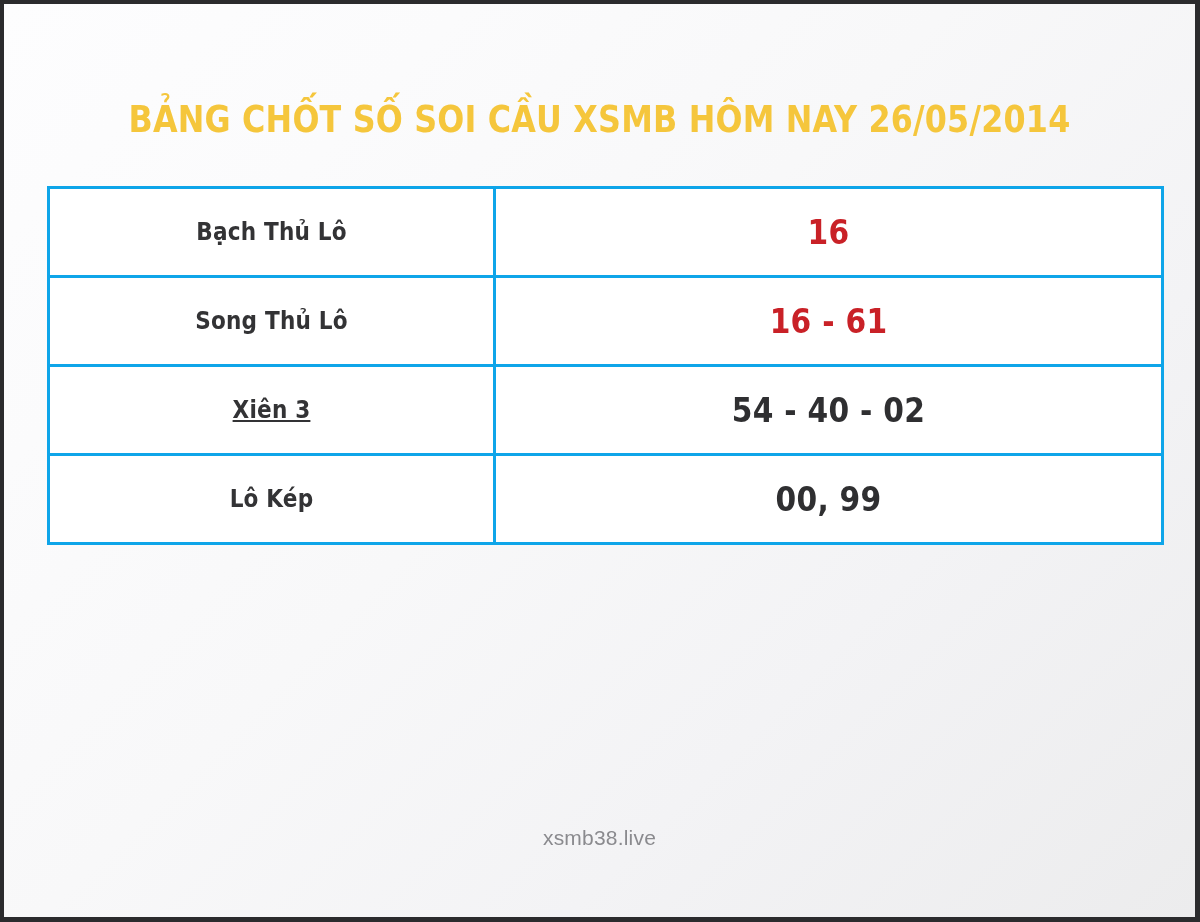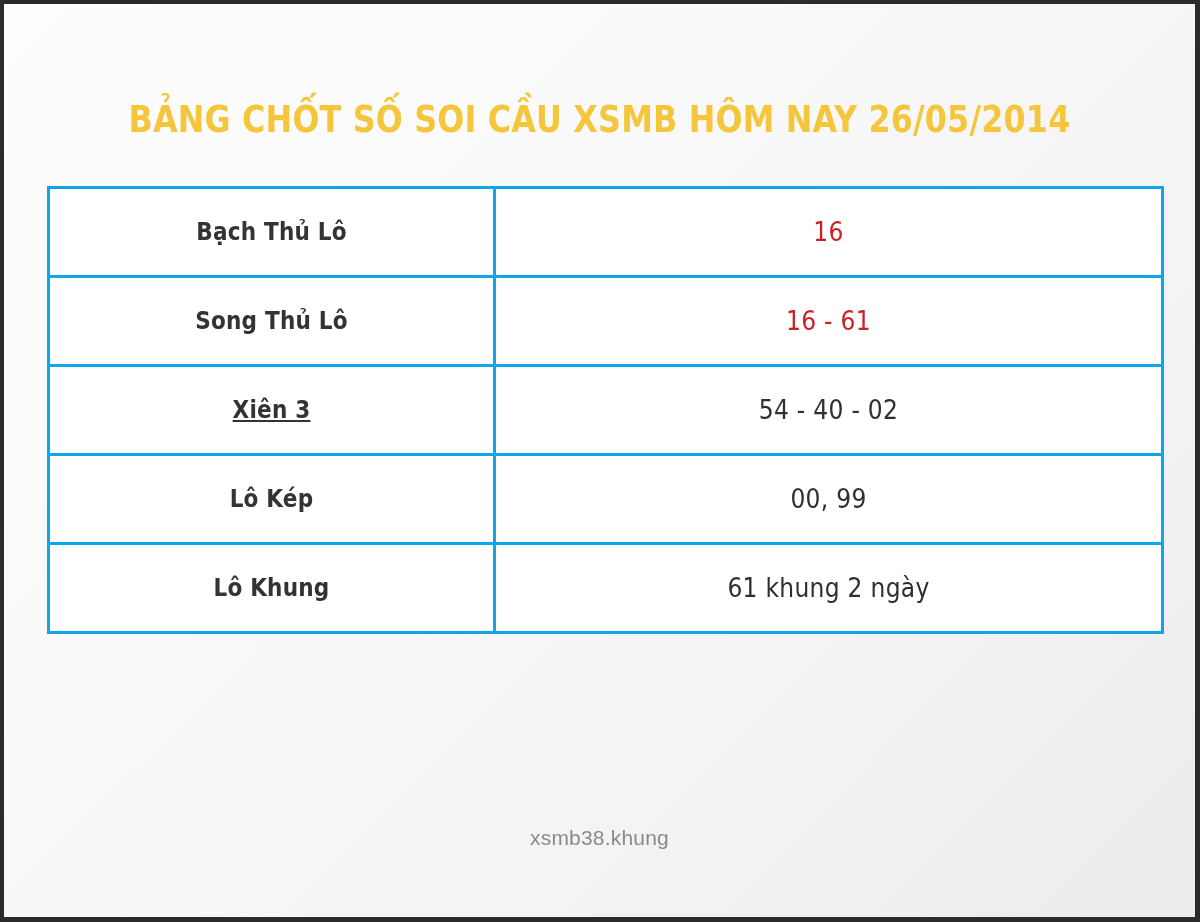--- a/index.html
+++ b/index.html
@@ -83,22 +83,22 @@
   .cell-label {
     font-family: "Liberation Sans Narrow", "DejaVu Sans Condensed", "Liberation Sans", sans-serif;
     font-weight: bold;
     font-size: 24px;
     color: #333335;
     letter-spacing: 0.2px;
   }
 
   .cell-value {
     font-family: "Liberation Sans Narrow", "DejaVu Sans Condensed", "Liberation Sans", sans-serif;
-    font-weight: normal;
-    font-size: 26px;
+    font-weight: bold;
+    font-size: 33px;
     letter-spacing: 0.3px;
     white-space: nowrap;
   }
   .cell-value.tone-dark { color: #2f2f31; }
   .cell-value.tone-red  { color: #c92127; }
 
   
   #site-footer {
     position: absolute;
     left: 0;
@@ -135,23 +135,19 @@
             <td class="cell-value tone-red" style="color: rgb(201, 33, 39);">16 - 61</td>
           </tr>
           <tr>
             <td class="cell-label" style="color: rgb(51, 51, 53); text-decoration: underline;">Xiên 3</td>
             <td class="cell-value tone-dark" style="color: rgb(47, 47, 49);">54 - 40 - 02</td>
           </tr>
           <tr>
             <td class="cell-label" style="color: rgb(51, 51, 53);">Lô Kép</td>
             <td class="cell-value tone-dark" style="color: rgb(47, 47, 49);">00, 99</td>
           </tr>
-          <tr>
-            <td class="cell-label" style="color: rgb(51, 51, 53);">Lô Khung</td>
-            <td class="cell-value tone-dark" style="color: rgb(47, 47, 49);">61 khung 2 ngày</td>
-          </tr>
         </tbody>
     </table>
 
-    <div id="site-footer" style="color: rgb(138, 138, 142);">xsmb38.khung</div>
+    <div id="site-footer" style="color: rgb(138, 138, 142);">xsmb38.live</div>
 
   </div>
 </div>
 
 </body></html>

